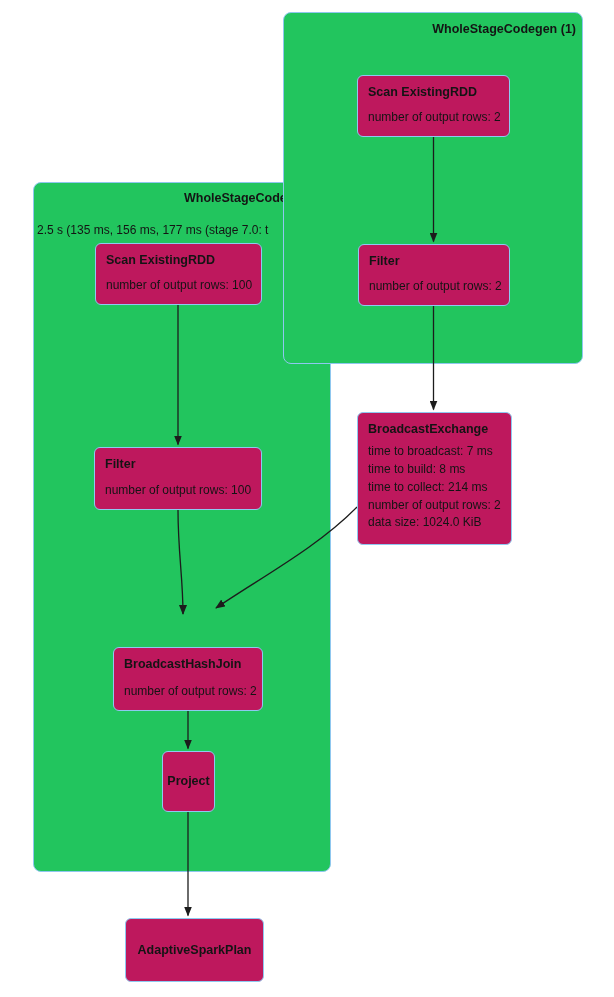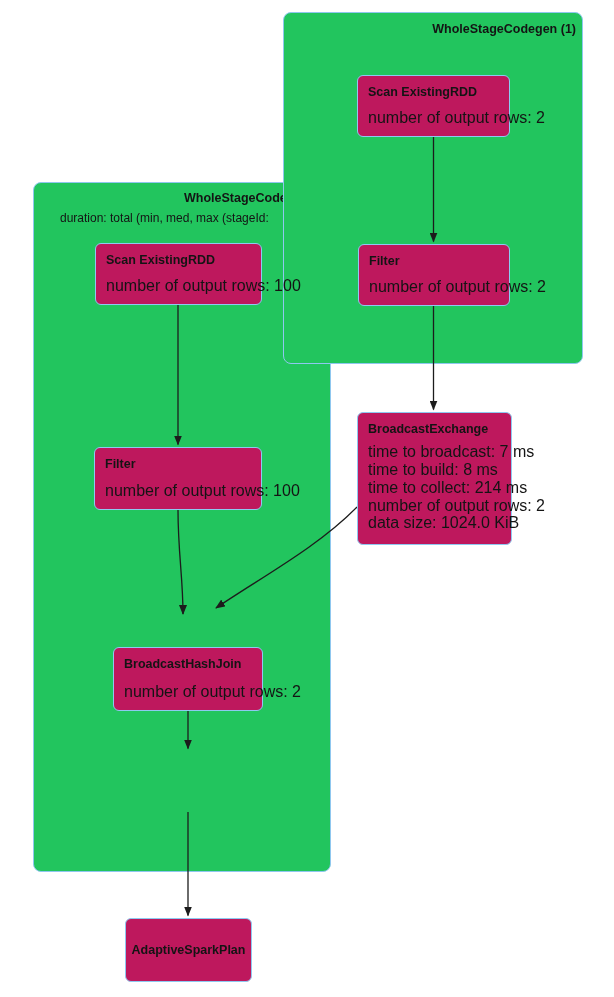--- a/index.html
+++ b/index.html
@@ -24,39 +24,39 @@
   .ws2-title{left:150px;top:8px;}
   .ws2-dur1{left:26px;top:29px;}
   .ws2-dur2{left:3px;top:41px;}
   .edges{position:absolute;left:0;top:0;z-index:3;pointer-events:none;}
   .node{
     position:absolute;background:#be185d;border:1px solid #8ec9f1;border-radius:6px;
     box-sizing:border-box;z-index:4;display:flex;flex-direction:column;
     justify-content:space-between;padding:9px 10px 9px 10px;
   }
   .node .node-title{font-size:12.5px;font-weight:bold;line-height:15px;white-space:nowrap;}
-  .node .node-metrics{font-size:16px;line-height:17.7px;white-space:nowrap;}
+  .node .node-metrics{font-size:12px;line-height:17.7px;white-space:nowrap;}
   .node.center-label{justify-content:center;align-items:center;padding:4px;}
   .n-scan1{left:357px;top:75px;width:153px;height:62px;}
   .n-filter1{left:358px;top:244px;width:152px;height:62px;}
   .n-bexch{left:357px;top:412px;width:155px;height:133px;padding-bottom:12px;}
   .n-scan2{left:95px;top:243px;width:167px;height:62px;}
   .n-filter2{left:94px;top:447px;width:168px;height:63px;}
   .n-bhj{left:113px;top:647px;width:150px;height:64px;}
   .n-project{left:162px;top:751px;width:53px;height:61px;}
-  .n-adaptive{left:125px;top:918px;width:127px;height:64px;}
+  .n-adaptive{left:125px;top:918px;width:139px;height:64px;}
 </style>
 </head>
 <body>
 
 <div id="canvas">
 
   <div class="cluster cluster-ws2">
     <div class="cluster-title ws2-title">WholeStageCode</div>
-    <div class="cluster-duration ws2-dur1">duration: total (min, med, max (stageId:</div>
+    <div class="cluster-duration ws2-dur2">2.5 s (135 ms, 156 ms, 177 ms (stage 7.0: t</div>
   </div>
 
   <div class="cluster cluster-ws1">
     <div class="cluster-title ws1-title">WholeStageCodegen (1)</div>
     <div class="cluster-duration ws1-duration">
     </div>
   </div>
 
   <svg class="edges" width="614" height="997" viewBox="0 0 614 997">
     <defs>
@@ -114,18 +114,21 @@
     </div>
   </div>
 
   <div class="node n-bhj">
     <div class="node-title">BroadcastHashJoin</div>
     <div class="node-metrics">
       <div>number of output rows: 2</div>
     </div>
   </div>
 
+  <div class="node n-project center-label">
+    <div class="node-title">Project</div>
+  </div>
 
   <div class="node n-adaptive center-label">
     <div class="node-title">AdaptiveSparkPlan</div>
   </div>
 
 </div>
 
 </body></html>

